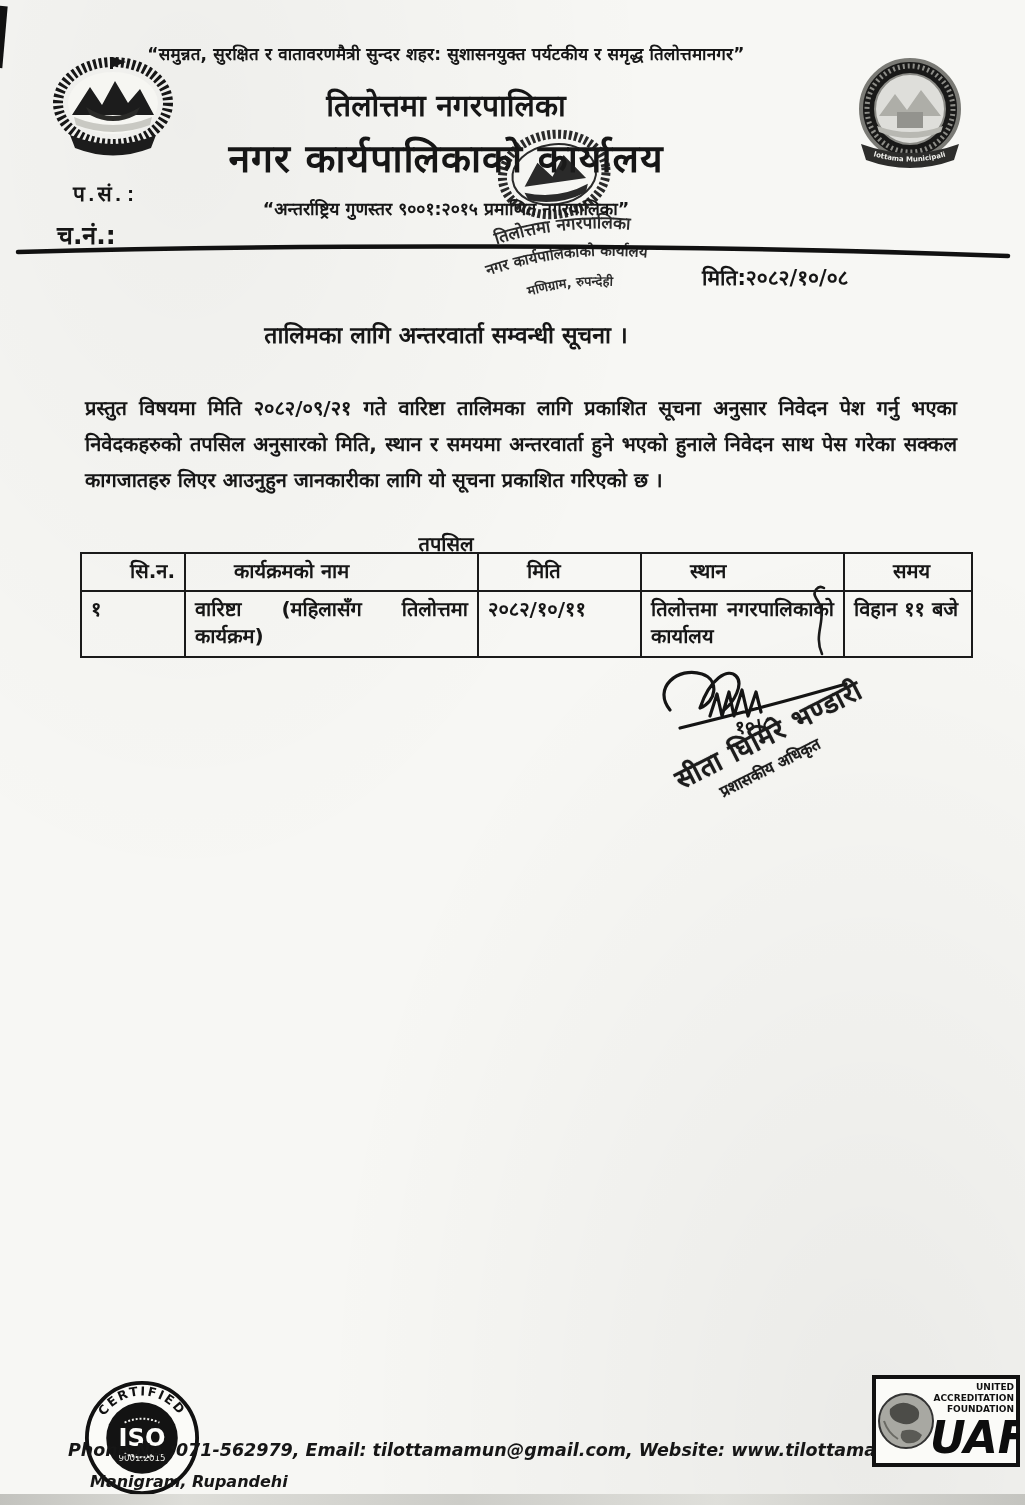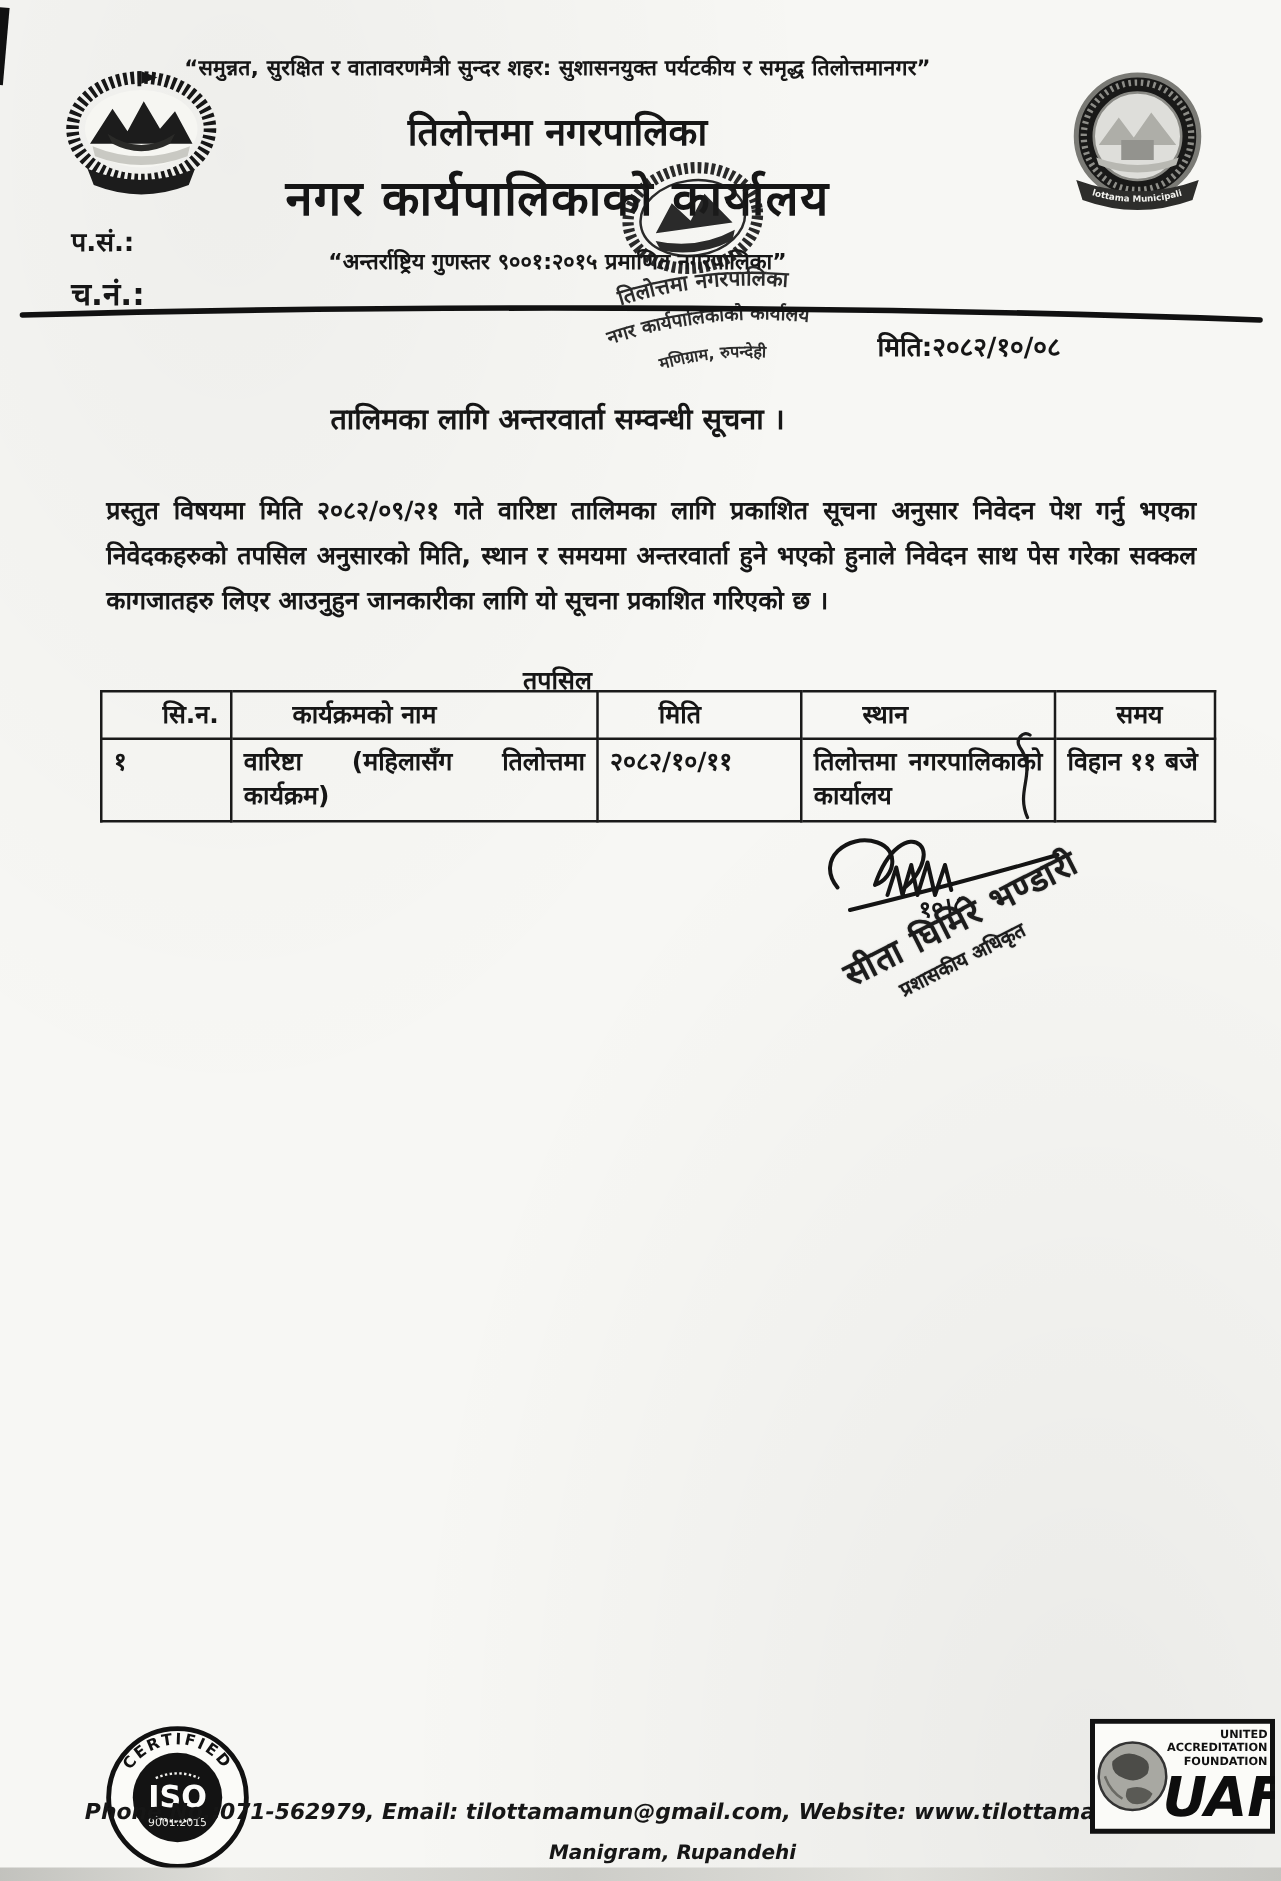--- a/index.html
+++ b/index.html
@@ -16,21 +16,21 @@
   .abs{position:absolute;}
   .center{left:0;width:852px;text-align:center;margin-left:20px;}
   .bold{font-weight:bold;}
   .scan-sliver{left:-3px;top:6px;width:8px;height:62px;background:#111;transform:rotate(5deg);}
   .bottom-band{left:0;top:1494px;width:1025px;height:11px;
     background:linear-gradient(90deg,#b9b9b4,#d9d9d4 18%,#c6c6c1 45%,#dcdcd7 70%,#bdbdb8);opacity:.85;}
   .motto{top:42px;font-size:17px;letter-spacing:.2px;}
   .muni-title{top:84px;font-size:30px;}
   .office-title{top:130px;font-size:39px;letter-spacing:1px;}
   .iso-line{top:196px;font-size:17.5px;}
-  .refno{left:57px;top:179px;font-size:21px;}
+  .refno{left:73px;top:179px;font-size:21px;font-family:Liberation Mono, monospace;}
   .dispatchno{left:57px;top:217px;font-size:25px;}
   .date-line{left:702px;top:263px;font-size:21px;}
   .subject{top:318px;font-size:23px;}
   .body-par{left:85px;top:390px;width:872px;font-size:20px;line-height:1.8;
     text-align:justify;font-weight:bold;}
   .tapasil{top:530px;font-size:20px;}
   table.notice{position:absolute;left:80px;top:552px;border-collapse:collapse;table-layout:fixed;}
   table.notice th, table.notice td{
     border:2.5px solid #1a1a1a;font-size:20px;font-weight:bold;vertical-align:top;
     padding:3px 9px;font-family:"DejaVu Sans", sans-serif;color:#161616;}
@@ -40,21 +40,21 @@
   .sig-date{left:735px;top:712px;font-size:19px;transform:rotate(-9deg);}
   .stamp-name-block{left:668px;top:764px;transform:rotate(-27deg);transform-origin:left top;
     color:#1c1c1c;white-space:nowrap;}
   .stamp-name{font-size:27px;font-weight:bold;letter-spacing:1px;
     text-shadow:0 0 1px rgba(20,20,20,.55);}
   .stamp-title{font-size:15.5px;font-weight:bold;margin-left:34px;margin-top:1px;
     text-shadow:0 0 1px rgba(20,20,20,.45);}
   .addr-np{top:1396px;font-size:21px;left:90px;width:920px;text-align:center;}
   .contact-line{top:1440px;left:55px;width:950px;text-align:center;
     font-size:17.5px;font-style:italic;font-weight:bold;}
-  .addr-en{top:1472px;left:78px;width:920px;text-align:center;
+  .addr-en{top:1472px;left:90px;width:920px;
     font-size:16px;font-style:italic;font-weight:bold;}
   svg text{font-family:"DejaVu Sans", sans-serif;}
 </style>
 </head>
 <body>
 
 <div class="page">
 
   <div class="abs scan-sliver"></div>
 

